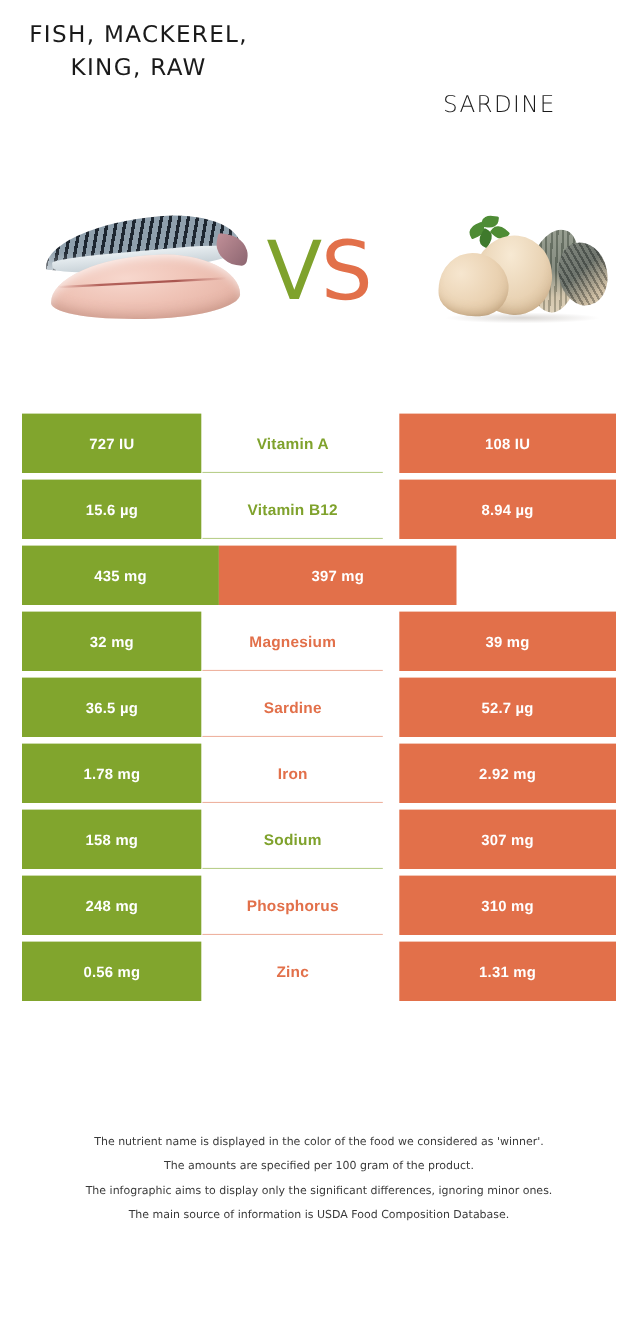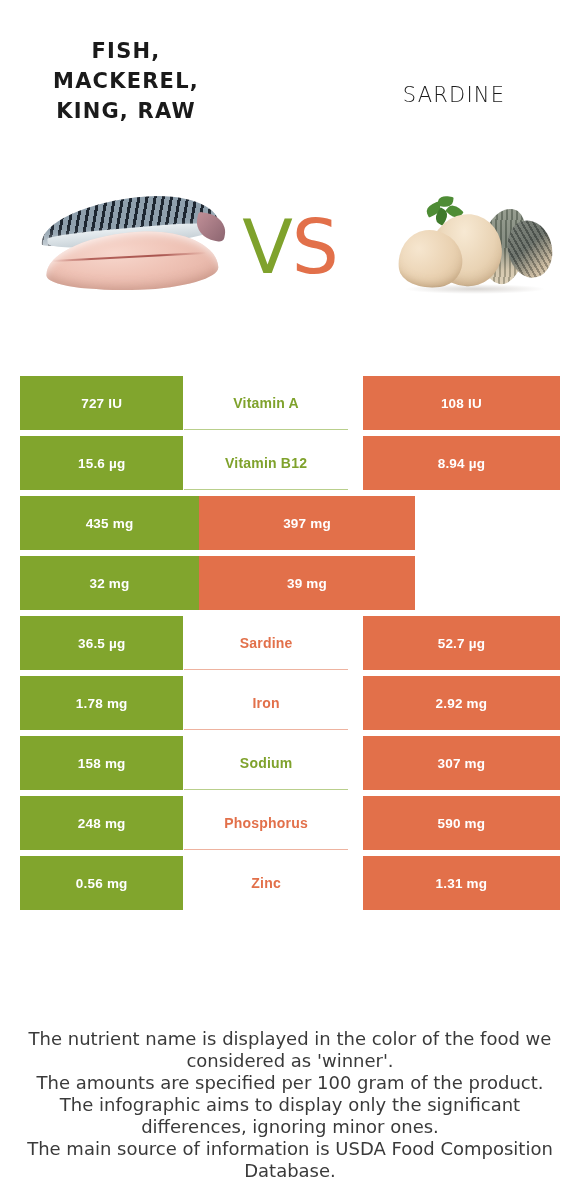--- a/index.html
+++ b/index.html
@@ -20,27 +20,27 @@
   .titles {
     position: absolute;
     top: 0;
     left: 0;
     width: 580px;
     height: 140px;
   }
   .title-left {
     position: absolute;
     left: 20px;
-    top: 36px;
+    top: 16px;
     width: 212px;
     text-align: center;
     font-size: 21px;
     line-height: 30px;
     letter-spacing: 1.2px;
-    font-weight: 700;
+    font-weight: 400;
     color: #1a1a1a;
     text-transform: uppercase;
     font-family: "DejaVu Sans", sans-serif;
     font-stretch: normal;
   }
   .title-right {
     position: absolute;
     left: 348px;
     top: 80px;
     width: 212px;
@@ -279,21 +279,21 @@
   .row.win-right .cell-mid { color: #e2704a; border-bottom: 1px solid #eeb3a0; }
   .row:last-child .cell-mid { border-bottom: none; }
 
   
   .footer {
     position: absolute;
     left: 18px;
     top: 1028px;
     width: 544px;
     text-align: center;
-    font-size: 18px;
+    font-size: 10px;
     line-height: 22px;
     color: #3a3a3a;
     font-family: "DejaVu Sans", sans-serif;
   }
   .footer p { margin: 0; }
 </style>
 </head>
 <body>
 
 <div class="titles">
@@ -340,41 +340,42 @@
       <div class="cell cell-left">15.6 µg</div>
       <div class="cell cell-mid">Vitamin B12</div>
       <div class="cell cell-right">8.94 µg</div>
     </div>
     <div class="row win-left">
       <div class="cell cell-left">435 mg</div>
       <div class="cell cell-right">397 mg</div>
     </div>
     <div class="row win-right">
       <div class="cell cell-left">32 mg</div>
+      <div class="cell cell-mid">Magnesium</div>
       <div class="cell cell-right">39 mg</div>
     </div>
     <div class="row win-right">
       <div class="cell cell-left">36.5 µg</div>
       <div class="cell cell-mid">Sardine</div>
       <div class="cell cell-right">52.7 µg</div>
     </div>
     <div class="row win-right">
       <div class="cell cell-left">1.78 mg</div>
       <div class="cell cell-mid">Iron</div>
       <div class="cell cell-right">2.92 mg</div>
     </div>
     <div class="row win-left">
       <div class="cell cell-left">158 mg</div>
       <div class="cell cell-mid">Sodium</div>
       <div class="cell cell-right">307 mg</div>
     </div>
     <div class="row win-right">
       <div class="cell cell-left">248 mg</div>
       <div class="cell cell-mid">Phosphorus</div>
-      <div class="cell cell-right">590 mg</div>
+      <div class="cell cell-right">310 mg</div>
     </div>
     <div class="row win-right">
       <div class="cell cell-left">0.56 mg</div>
       <div class="cell cell-mid">Zinc</div>
       <div class="cell cell-right">1.31 mg</div>
     </div>
   </div>
 
 <div class="footer">
   <p>The nutrient name is displayed in the color of the food we considered as 'winner'.</p>

